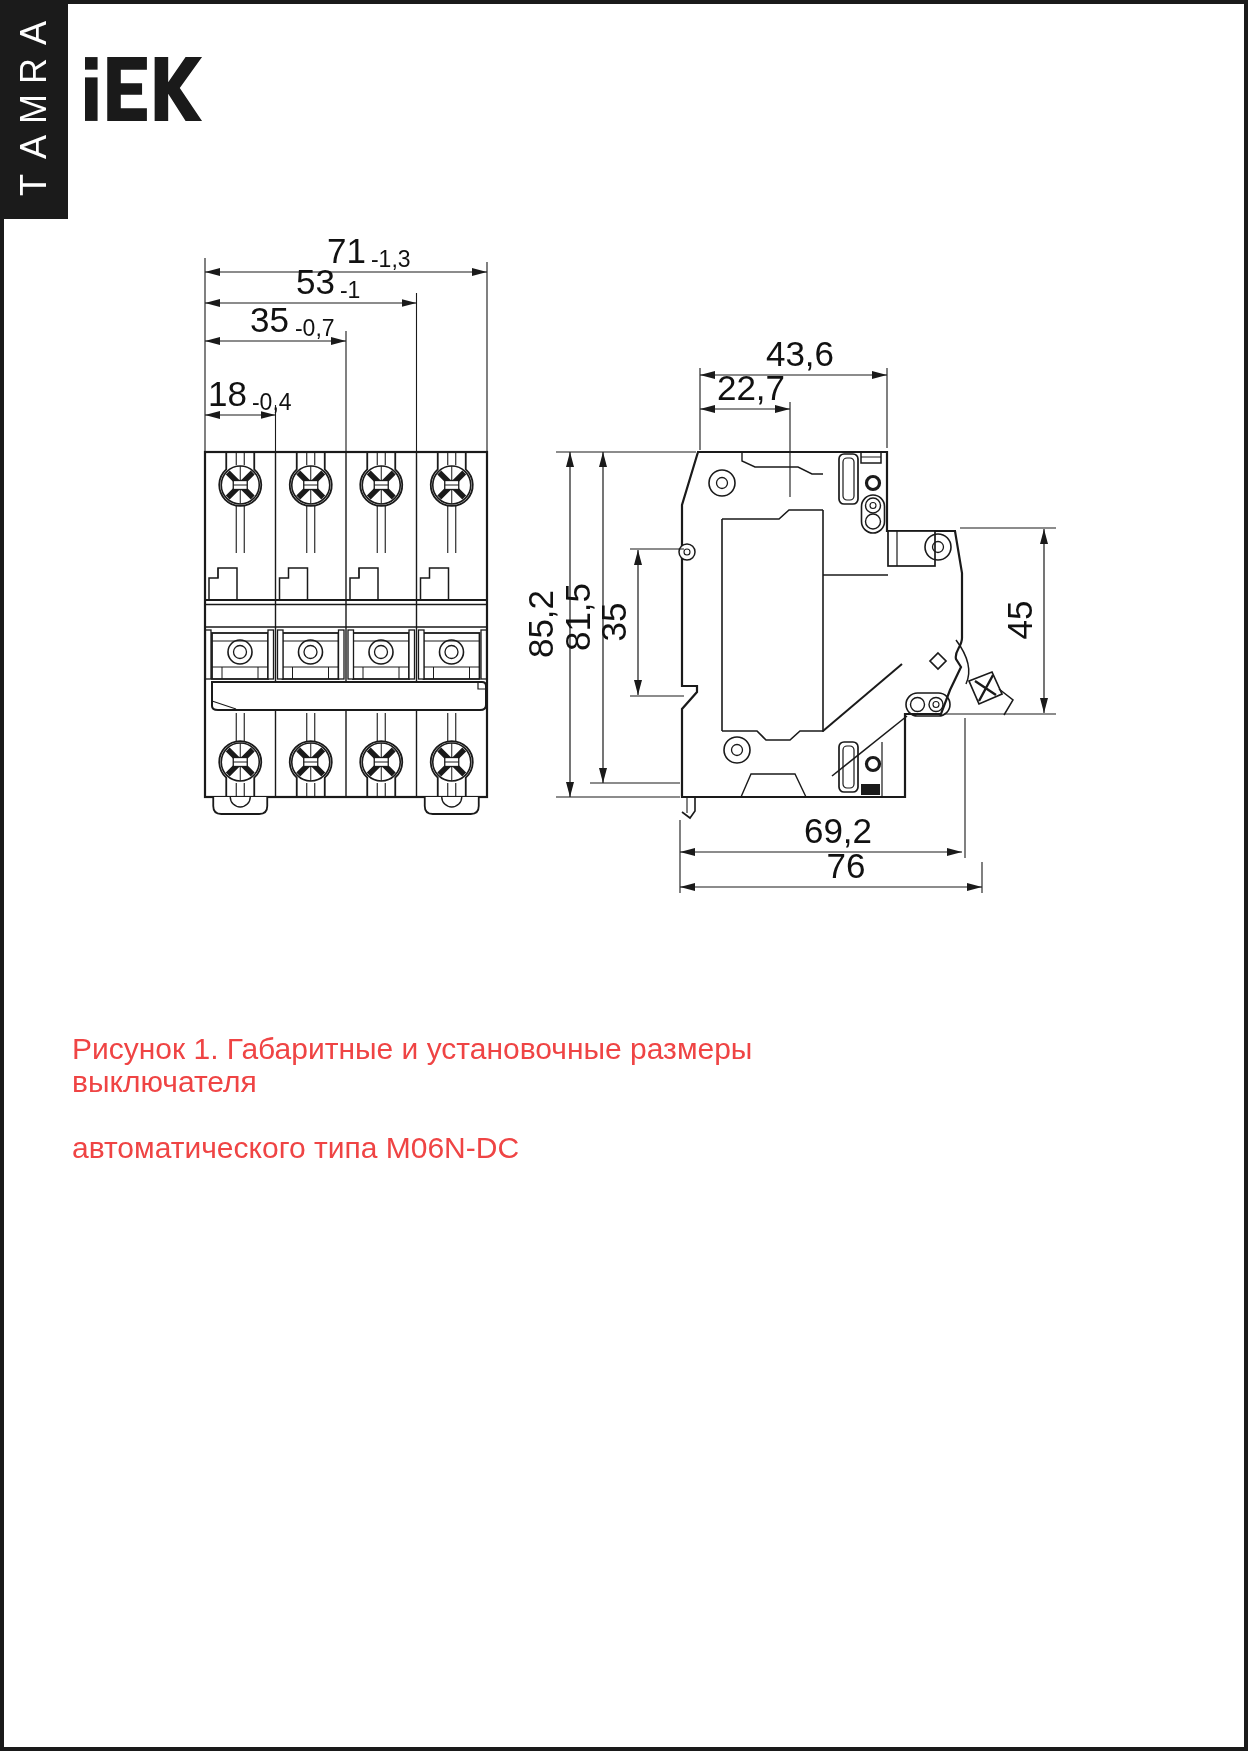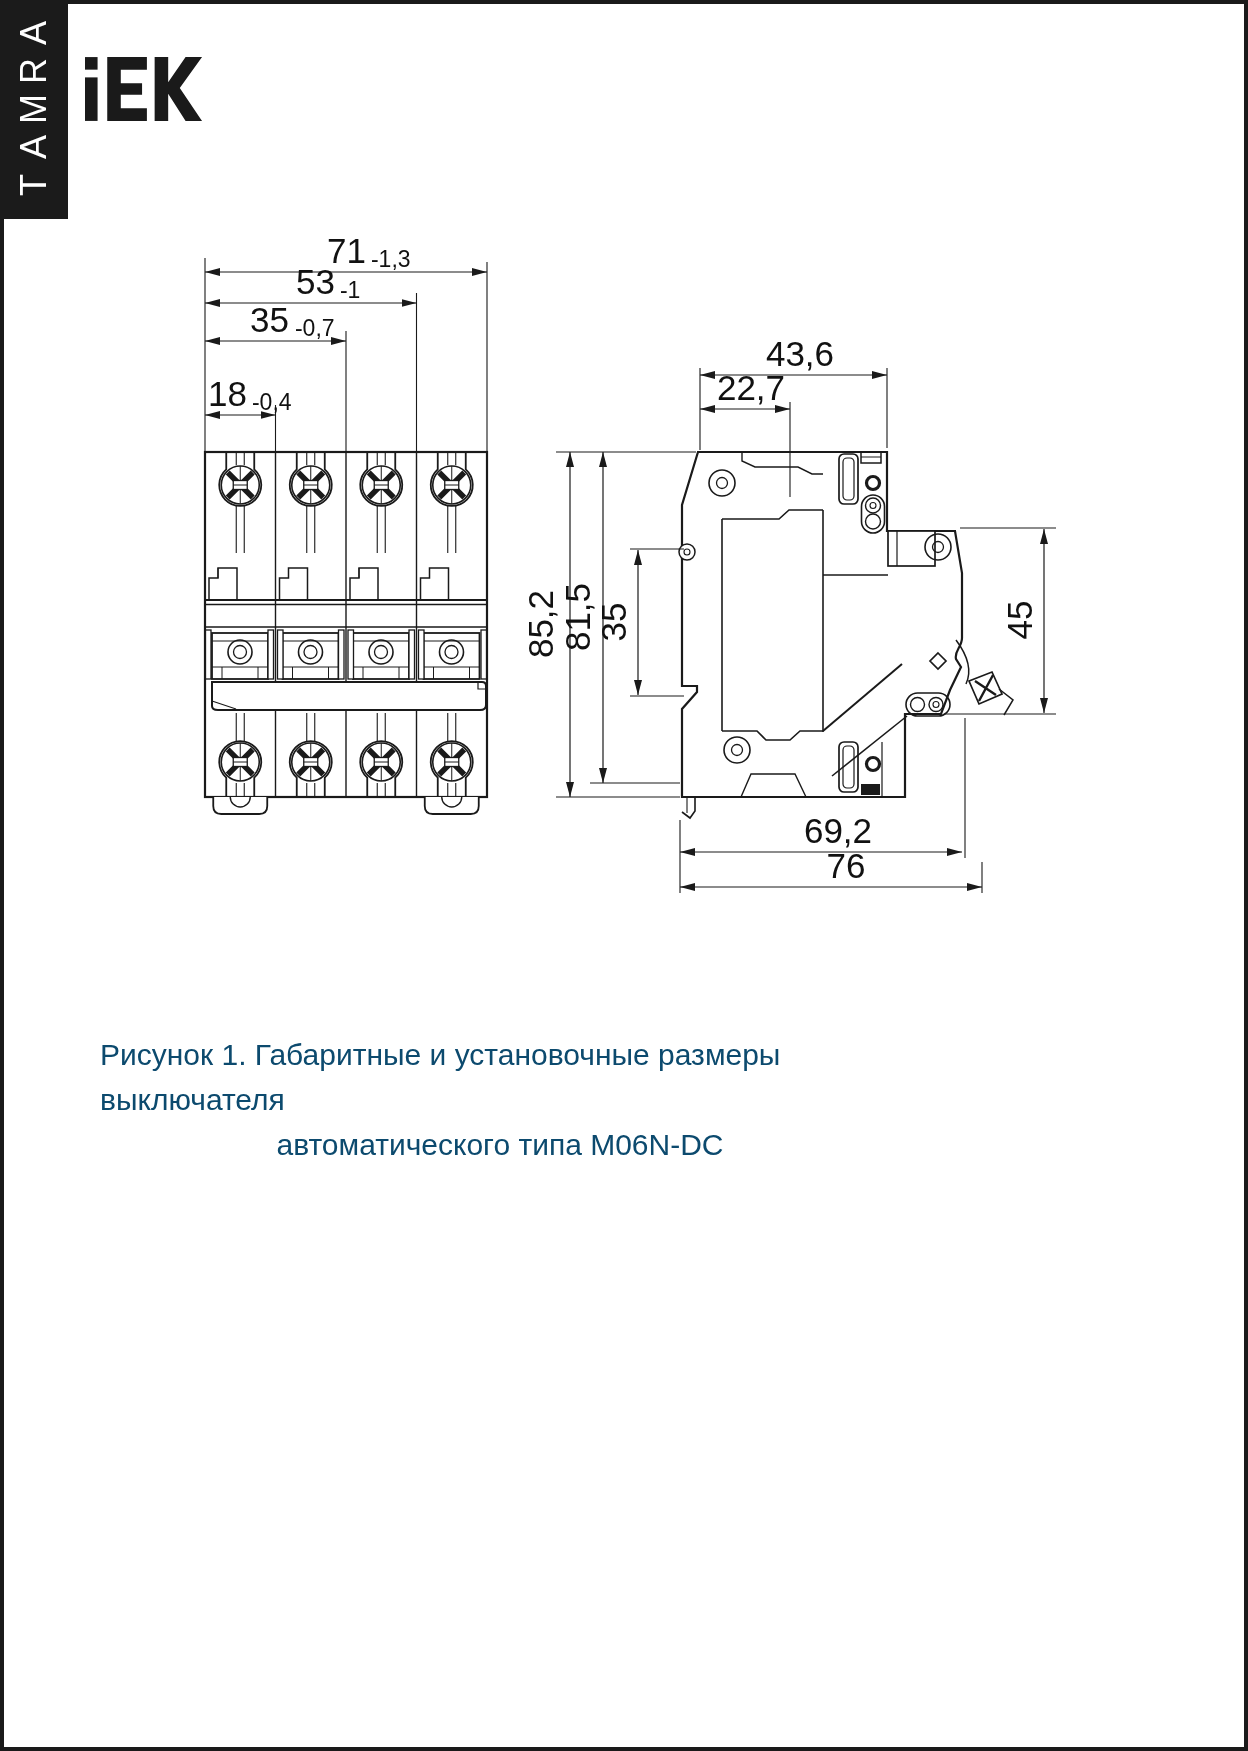--- a/index.html
+++ b/index.html
@@ -14,24 +14,24 @@
     padding-top:14px;box-sizing:border-box;
   }
   .armat-letter{
     display:block;height:38px;width:38px;line-height:38px;text-align:center;
     color:#fff;font-size:36px;font-weight:400;transform:rotate(-90deg);
     font-family:"Liberation Sans",sans-serif;
   }
   .logo{position:absolute;left:85px;top:56px;}
   .drawing{position:absolute;left:0;top:0;}
   .caption{
-    position:absolute;left:100px;top:1032px;width:800px;
-    font-size:30px;line-height:45px;color:#0c4a6e;
-  }
-  .caption .line2{text-align:center;}
+    position:absolute;left:72px;top:1032px;width:800px;
+    font-size:30px;line-height:33px;color:#ef4444;
+  }
+  .caption .line2{margin-top:33px;}
   svg text{font-family:"Liberation Sans",sans-serif;fill:#111;}
 </style>
 </head>
 <body>
 
 <div class="page">
 
   <div class="page-frame"></div>
 
   <div class="brand-bar">

